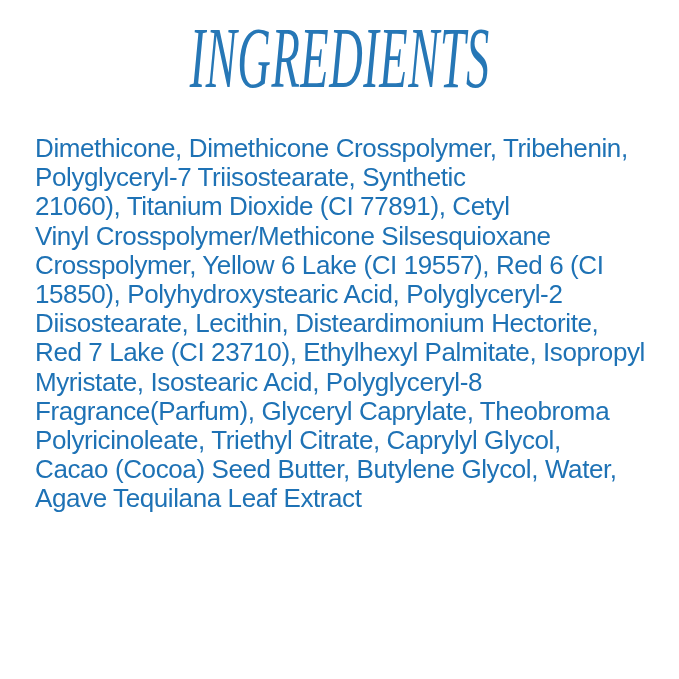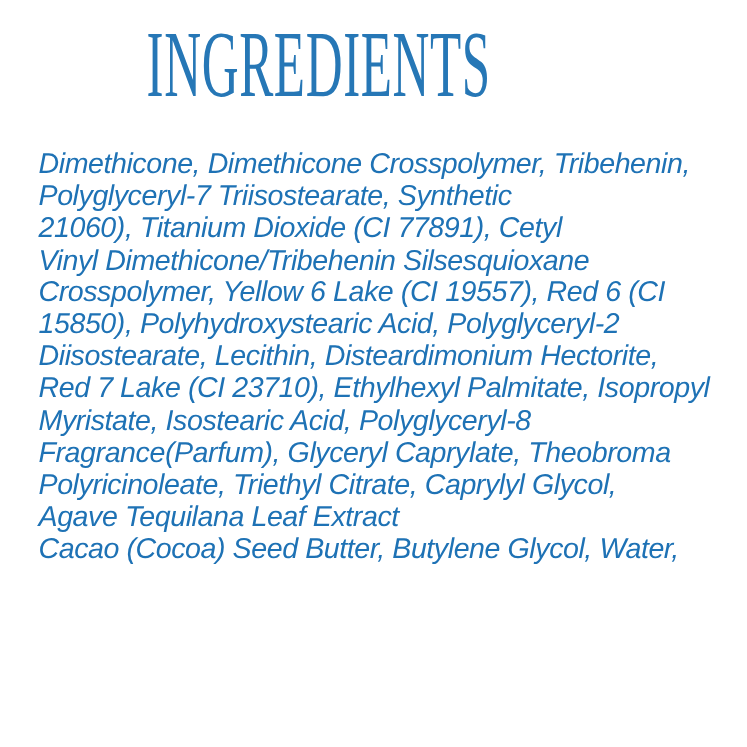--- a/index.html
+++ b/index.html
@@ -17,21 +17,22 @@
   .page {
     width: 679px;
     height: 679px;
     background: var(--bg, #ffffff);
   }
   .title-wrap {
     height: 104px;
     margin-top: 6px;
     display: flex;
     align-items: center;
-    justify-content: flex-start;
+    justify-content: center;
+    font-style: italic;
   }
   .title {
     font-family: "Liberation Serif", serif;
     font-weight: 400;
     font-size: 86px;
     line-height: 1;
     color: var(--title-blue, #2677b6);
     white-space: nowrap;
     transform: scale(0.54, 1);
     transform-origin: center center;
@@ -39,41 +40,40 @@
     margin: 0;
   }
   .ingredients {
     margin: 24px 21px 0 35px;
     color: var(--body-blue, #1e72b5);
     font-family: "Liberation Sans", sans-serif;
     font-size: 26px;
     letter-spacing: -0.4px;
     line-height: 29.2px;
     font-weight: 400;
-    font-style: italic;
   }
   .ingredients .line {
     white-space: nowrap;
   }
 </style>
 </head>
 <body>
 
 <div class="page">
   <div class="title-wrap">
     <h1 class="title">INGREDIENTS</h1>
   </div>
   <div class="ingredients">
     <div class="line">Dimethicone, Dimethicone Crosspolymer, Tribehenin,</div>
     <div class="line">Polyglyceryl-7 Triisostearate, Synthetic</div>
     <div class="line">21060), Titanium Dioxide (CI 77891), Cetyl</div>
-    <div class="line">Vinyl Dimethicone/Tribehenin Silsesquioxane</div>
+    <div class="line">Vinyl Crosspolymer/Methicone Silsesquioxane</div>
     <div class="line">Crosspolymer, Yellow 6 Lake (CI 19557), Red 6 (CI</div>
     <div class="line">15850), Polyhydroxystearic Acid, Polyglyceryl-2</div>
     <div class="line">Diisostearate, Lecithin, Disteardimonium Hectorite,</div>
     <div class="line">Red 7 Lake (CI 23710), Ethylhexyl Palmitate, Isopropyl</div>
     <div class="line">Myristate, Isostearic Acid, Polyglyceryl-8</div>
     <div class="line">Fragrance(Parfum), Glyceryl Caprylate, Theobroma</div>
     <div class="line">Polyricinoleate, Triethyl Citrate, Caprylyl Glycol,</div>
+    <div class="line">Cacao (Cocoa) Seed Butter, Butylene Glycol, Water,</div>
     <div class="line">Agave Tequilana Leaf Extract</div>
-    <div class="line">Cacao (Cocoa) Seed Butter, Butylene Glycol, Water,</div>
   </div>
 </div>
 
 </body></html>

